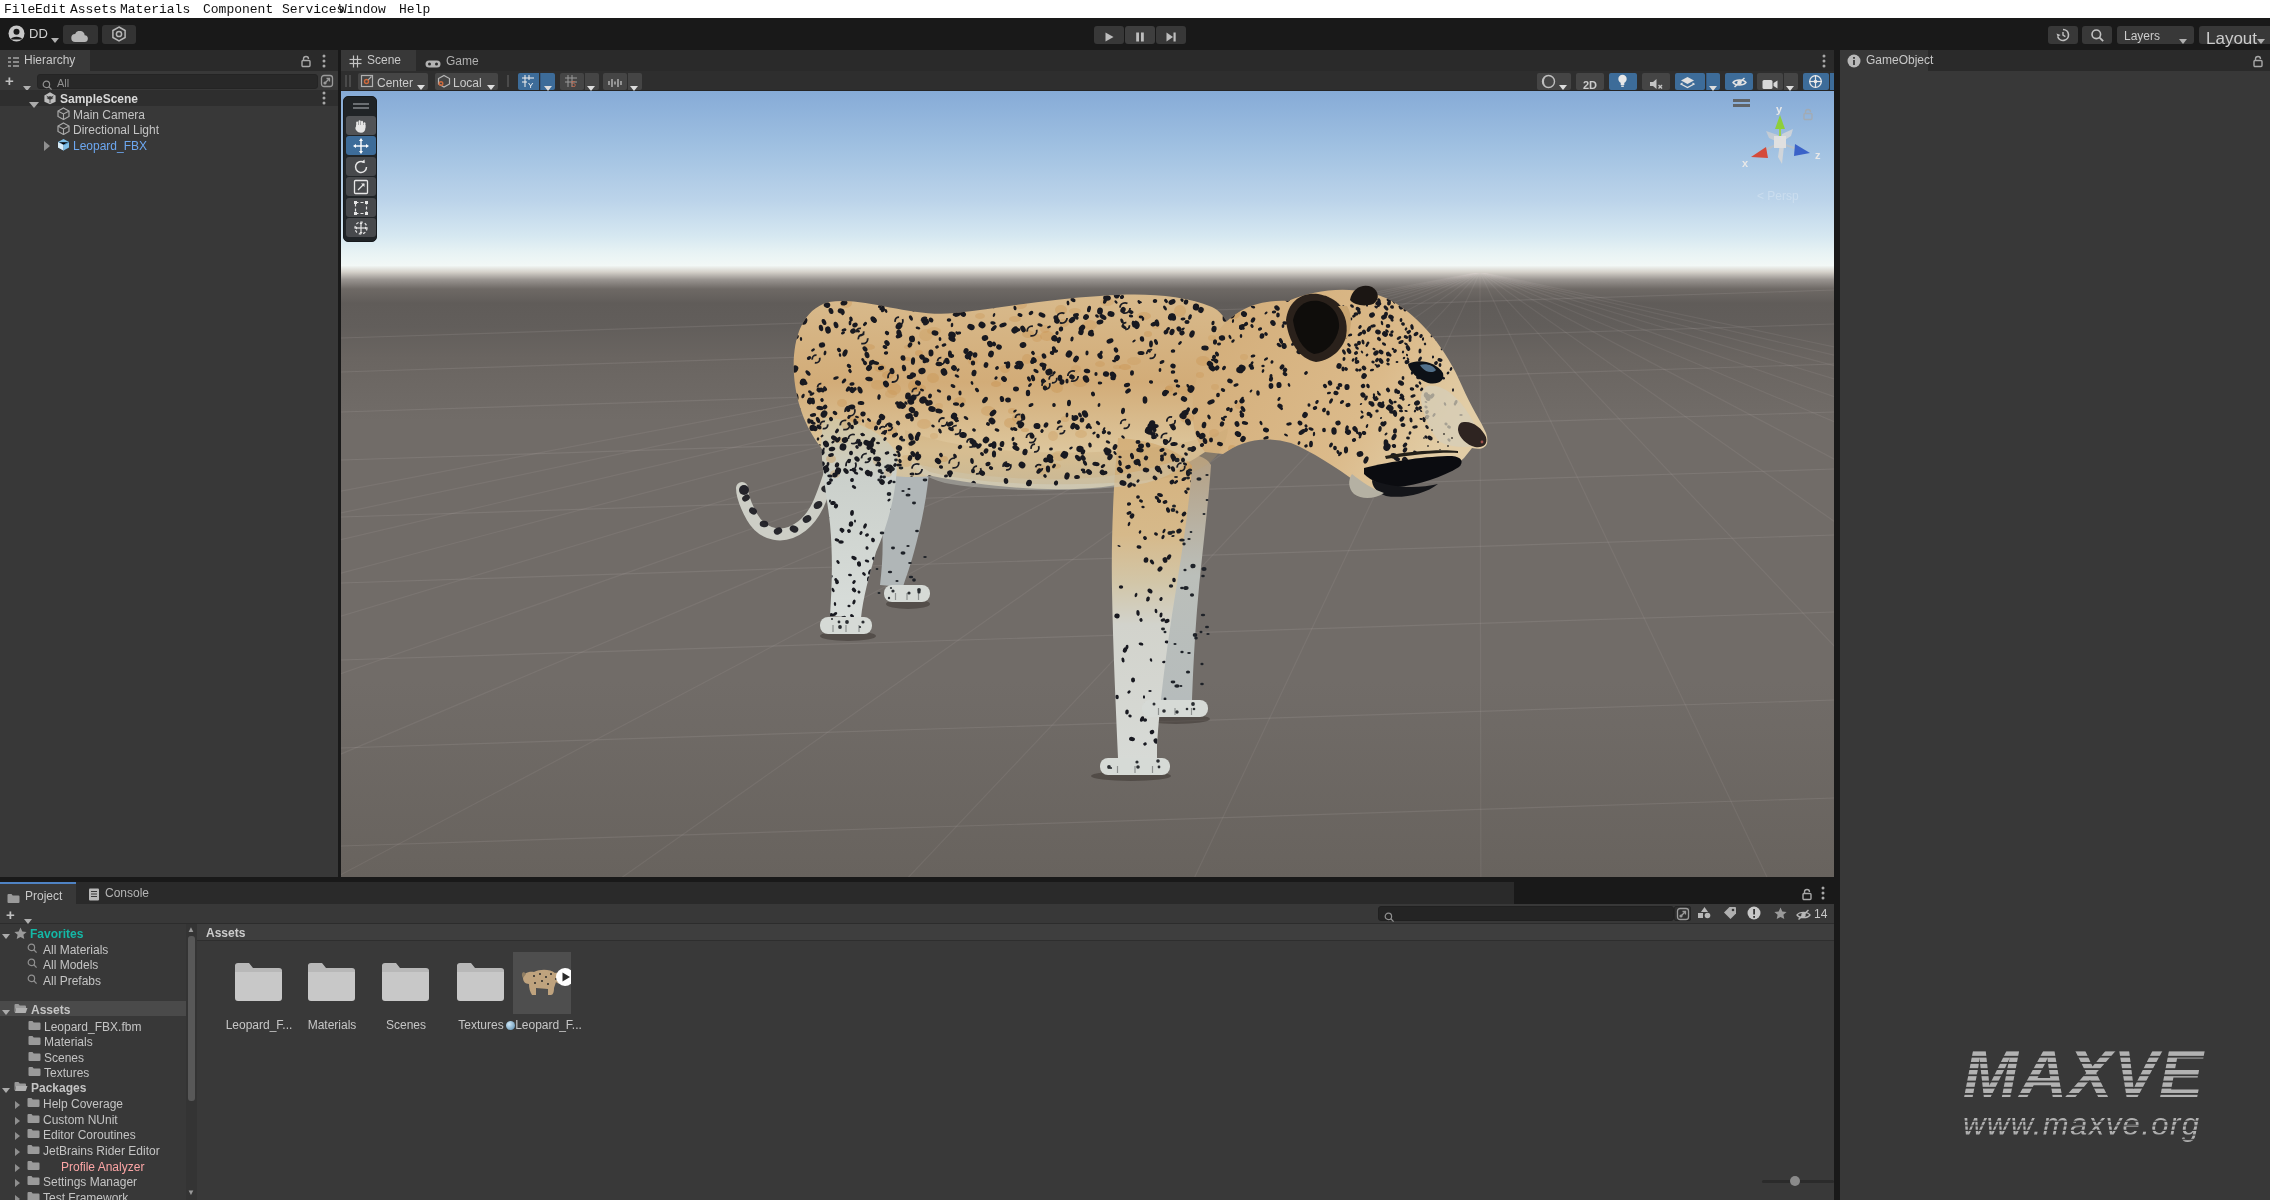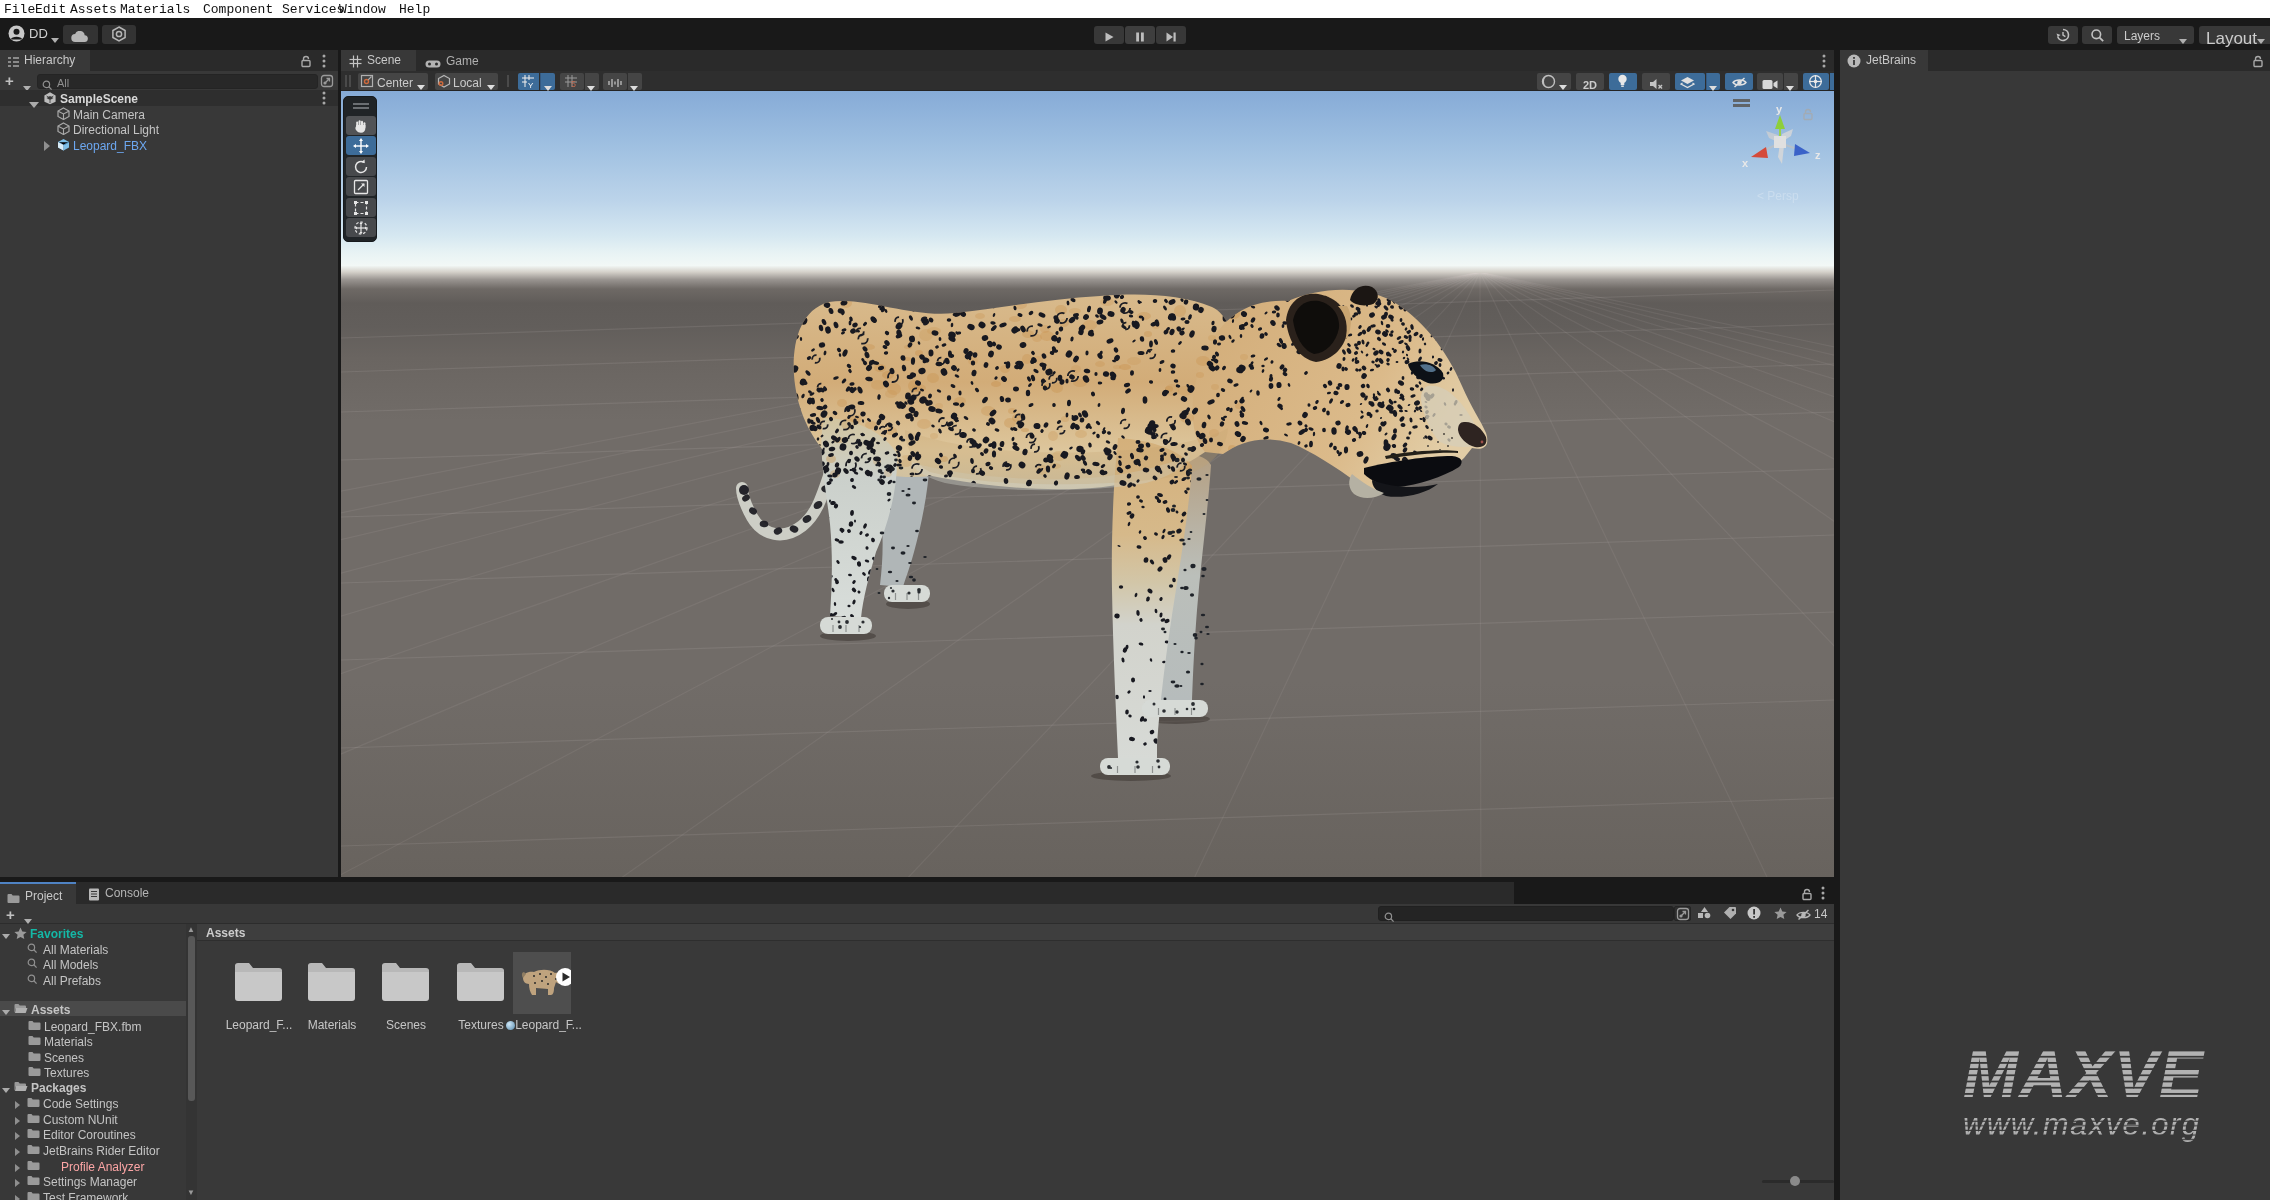--- a/index.html
+++ b/index.html
@@ -2183,21 +2183,21 @@
               <path d="M0.5 2 a1 1 0 0 1 1-1 h3 l1.2 1.5 h5.3 a1 1 0 0 1 1 1 V5 h-10 l-1.5 5 Z" fill="#9a9a9a"></path>
               <path d="M2 5 h11.5 l-1.8 5 h-10.7 Z" fill="#b0b0b0"></path>
             </svg></span>
           <span class="abs" style="left:31px;top:2px;color:#c4c4c4"><b>Packages</b></span>
         </div>
         <div class="row" style="left:0;top:171px;width:186px">
           <span class="abs" style="left:15px;top:3px"><span style="display:inline-block;width:0;height:0;border-top:4.5px solid transparent;border-bottom:4.5px solid transparent;border-left:5.5px solid #8f8f8f;"></span></span>
           <span class="abs" style="left:27px;top:2px"><svg width="13" height="11" viewBox="0 0 13 11" style="">
               <path d="M0.5 2 a1 1 0 0 1 1-1 h3 l1.2 1.5 h5.8 a1 1 0 0 1 1 1 V9 a1 1 0 0 1 -1 1 h-10 a1 1 0 0 1 -1-1 Z" fill="#9a9a9a"></path>
             </svg></span>
-          <span class="abs" style="left:43px;top:2px;color:#c4c4c4">Code Settings</span>
+          <span class="abs" style="left:43px;top:2px;color:#c4c4c4">Help Coverage</span>
         </div>
         <div class="row" style="left:0;top:186.5px;width:186px">
           <span class="abs" style="left:15px;top:3px"><span style="display:inline-block;width:0;height:0;border-top:4.5px solid transparent;border-bottom:4.5px solid transparent;border-left:5.5px solid #8f8f8f;"></span></span>
           <span class="abs" style="left:27px;top:2px"><svg width="13" height="11" viewBox="0 0 13 11" style="">
               <path d="M0.5 2 a1 1 0 0 1 1-1 h3 l1.2 1.5 h5.8 a1 1 0 0 1 1 1 V9 a1 1 0 0 1 -1 1 h-10 a1 1 0 0 1 -1-1 Z" fill="#9a9a9a"></path>
             </svg></span>
           <span class="abs" style="left:43px;top:2px;color:#c4c4c4">Custom NUnit</span>
         </div>
         <div class="row" style="left:0;top:202px;width:186px">
           <span class="abs" style="left:15px;top:3px"><span style="display:inline-block;width:0;height:0;border-top:4.5px solid transparent;border-bottom:4.5px solid transparent;border-left:5.5px solid #8f8f8f;"></span></span>
@@ -2298,21 +2298,21 @@
   </div>
   <div id="inspector" class="abs">
 
   <div class="tabbar"></div>
   <div class="tab" style="left:0;width:88px">
     <span class="abs" style="left:7px;top:4px"><svg width="14" height="14" viewBox="0 0 14 14" style="">
             <circle cx="7" cy="7" r="6.5" fill="#b8b8b8"></circle>
             <rect x="6.1" y="6" width="1.8" height="5" fill="#383838"></rect>
             <rect x="6.1" y="3" width="1.8" height="1.8" fill="#383838"></rect>
           </svg></span>
-    <span class="abs" style="left:26px;top:0">JetBrains</span>
+    <span class="abs" style="left:26px;top:0">GameObject</span>
       </div>
   <span class="abs" style="left:412px;top:4px"><svg width="12" height="13" viewBox="0 0 12 13" style="">
           <rect x="2" y="5.5" width="8" height="6" rx="1" fill="none" stroke="#a8a8a8" stroke-width="1.4"></rect>
           <path d="M3.5 5.5 V4 a2.5 2.5 0 0 1 5 0" fill="none" stroke="#a8a8a8" stroke-width="1.4"></path>
         </svg></span>
   <svg class="abs" style="left:123px;top:989px" width="260" height="130" viewBox="0 0 260 130">
     <defs>
           <pattern id="wmstripe" patternUnits="userSpaceOnUse" width="8" height="6.2">
       <rect width="8" height="4.4" fill="#b2b2b2"></rect>
           </pattern>

